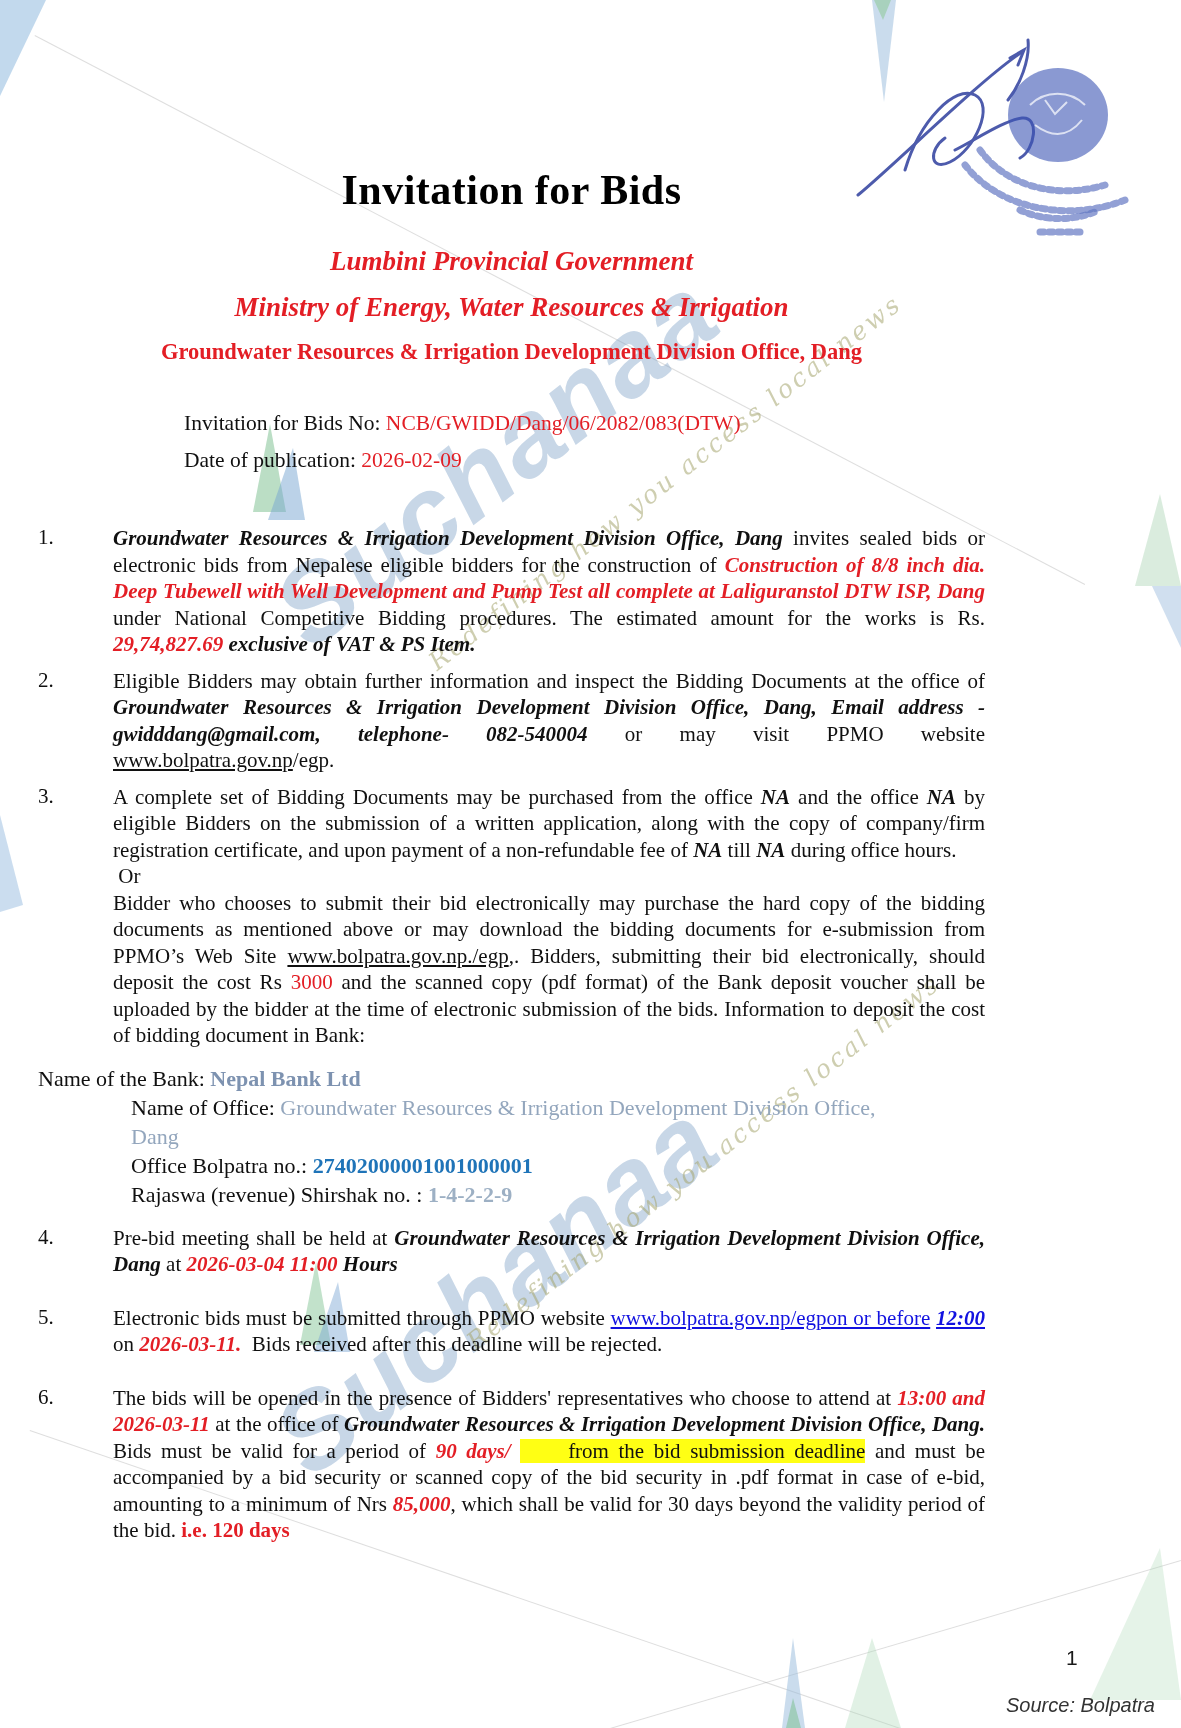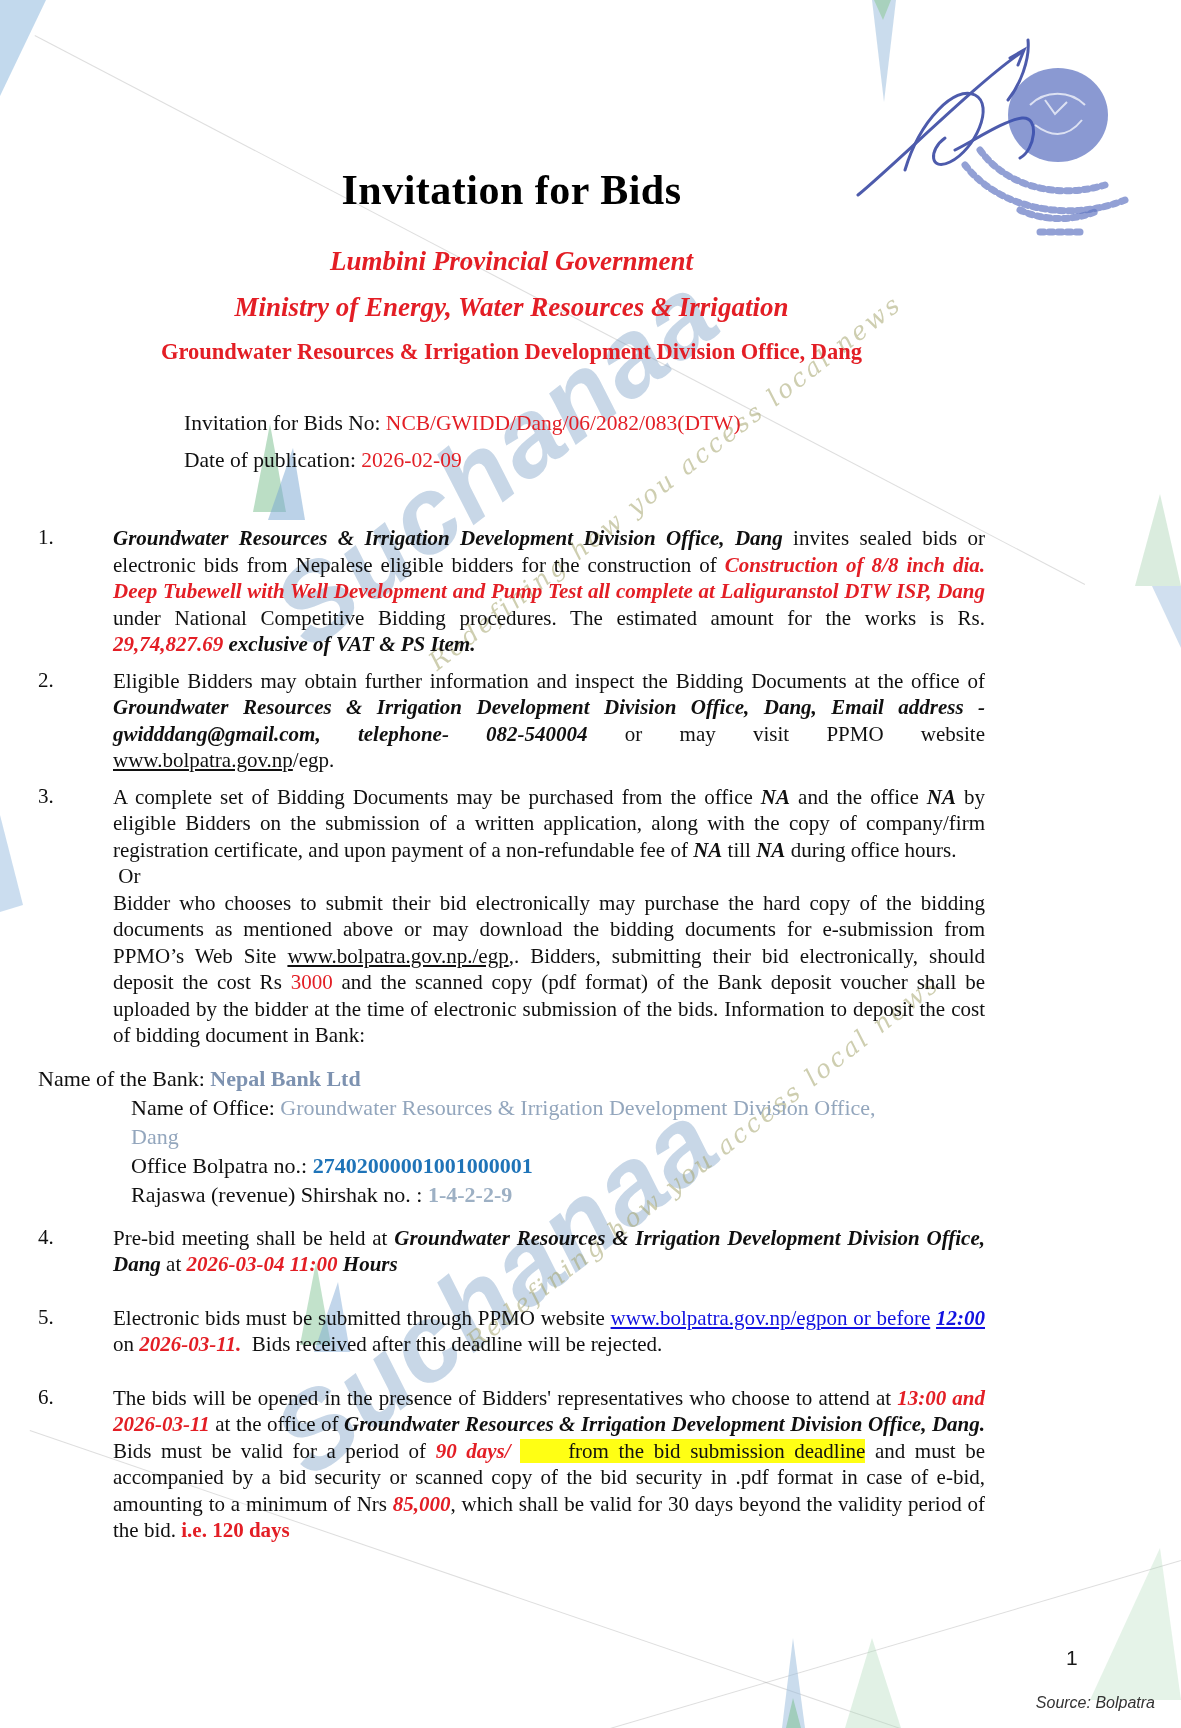--- a/index.html
+++ b/index.html
@@ -70,21 +70,21 @@
   .lnkbi{color:var(--link);font-weight:bold;font-style:italic;text-decoration:underline;}
   .hl{background:var(--hl);padding-left:48px;}
   .gb{color:var(--bank-blue);font-weight:bold;}
   .gbl{color:var(--office-gray);}
   .blu{color:var(--acct-blue);font-weight:bold;}
   .sb{color:var(--shirshak);font-weight:bold;}
   
   .page-num{position:absolute;left:1066px;top:1646px;font-size:21px;z-index:2;
     font-family:"Liberation Sans",sans-serif;color:#1a1a1a;}
   .source{position:absolute;right:26px;top:1694px;z-index:2;
-    font-family:"Liberation Sans",sans-serif;font-style:italic;font-size:16px;color:#333;}
+    font-family:"Liberation Sans",sans-serif;font-style:italic;font-size:20px;color:#333;}
 </style>
 </head>
 <body>
 
 <div class="deco faint-line" style="left:35px;top:35px;width:1185px;transform:rotate(27.6deg);"></div>
 <div class="deco faint-line" style="left:30px;top:1430px;width:920px;transform:rotate(18.9deg);"></div>
 <div class="deco faint-line" style="left:610px;top:1728px;width:595px;transform:rotate(-16.4deg);"></div>
 
 <div class="deco wm-word" style="left:288px;top:560px;">Suchanaa</div>
 <div class="deco wm-tag" style="left:432px;top:650px;">Redefining how you access local news</div>

